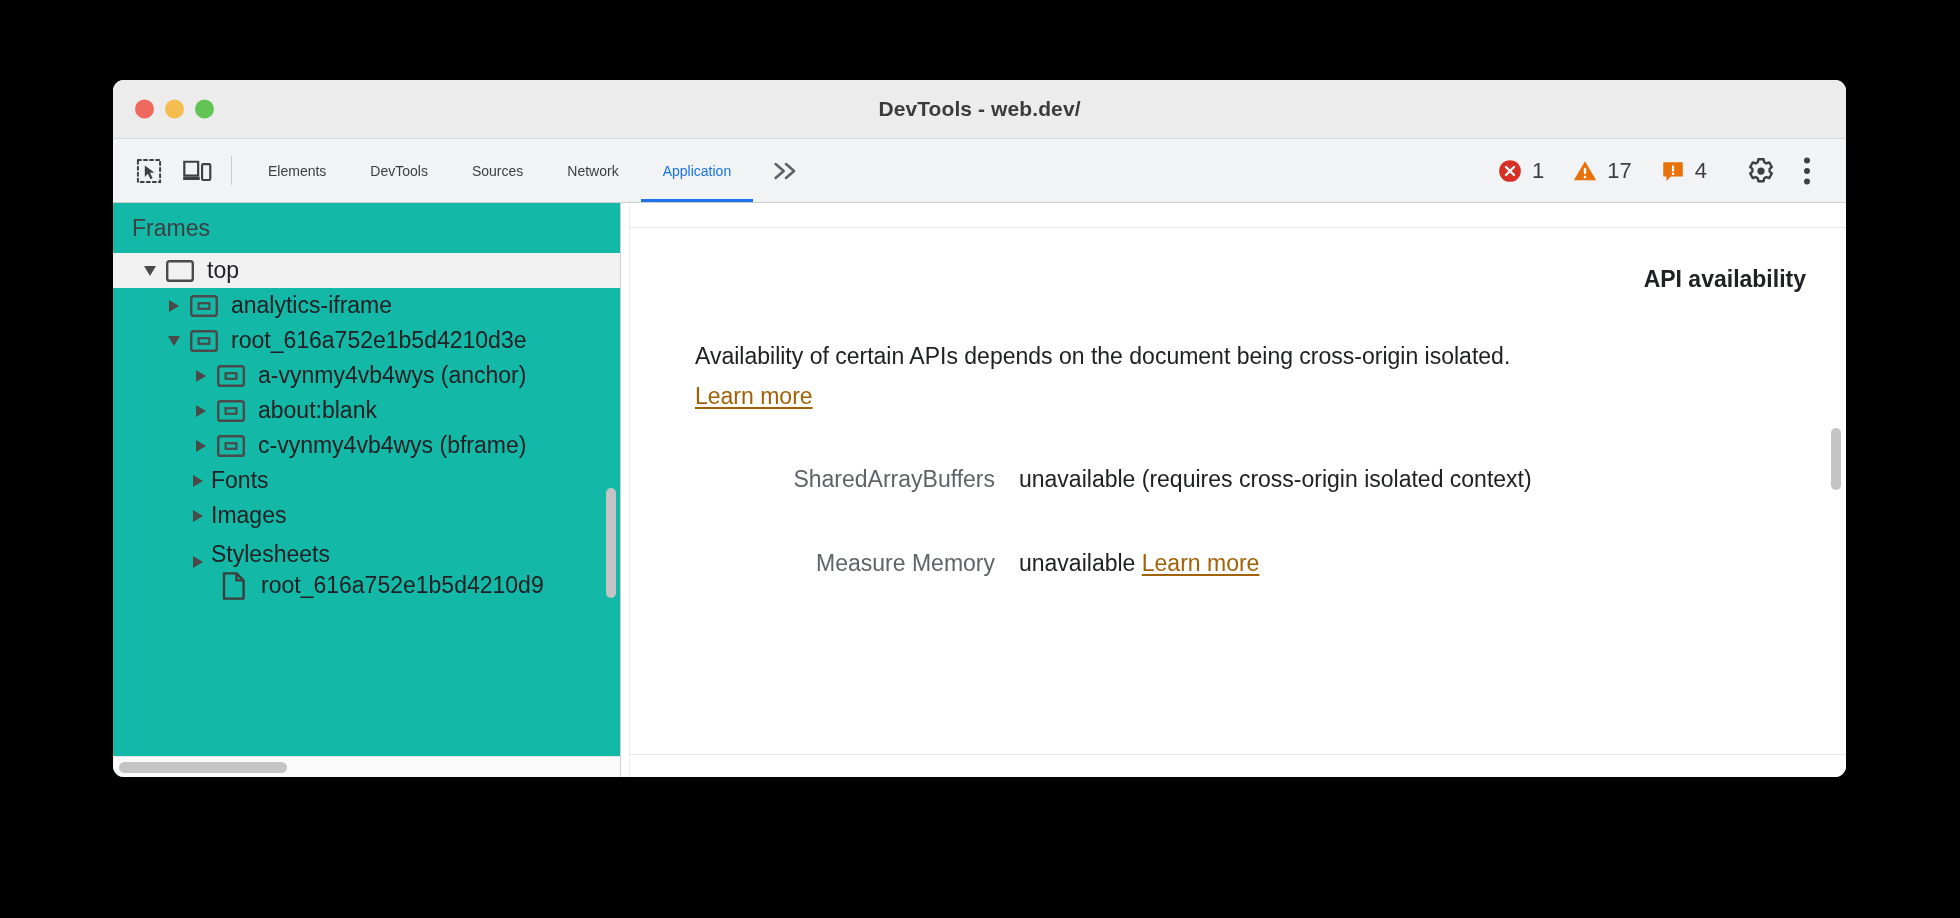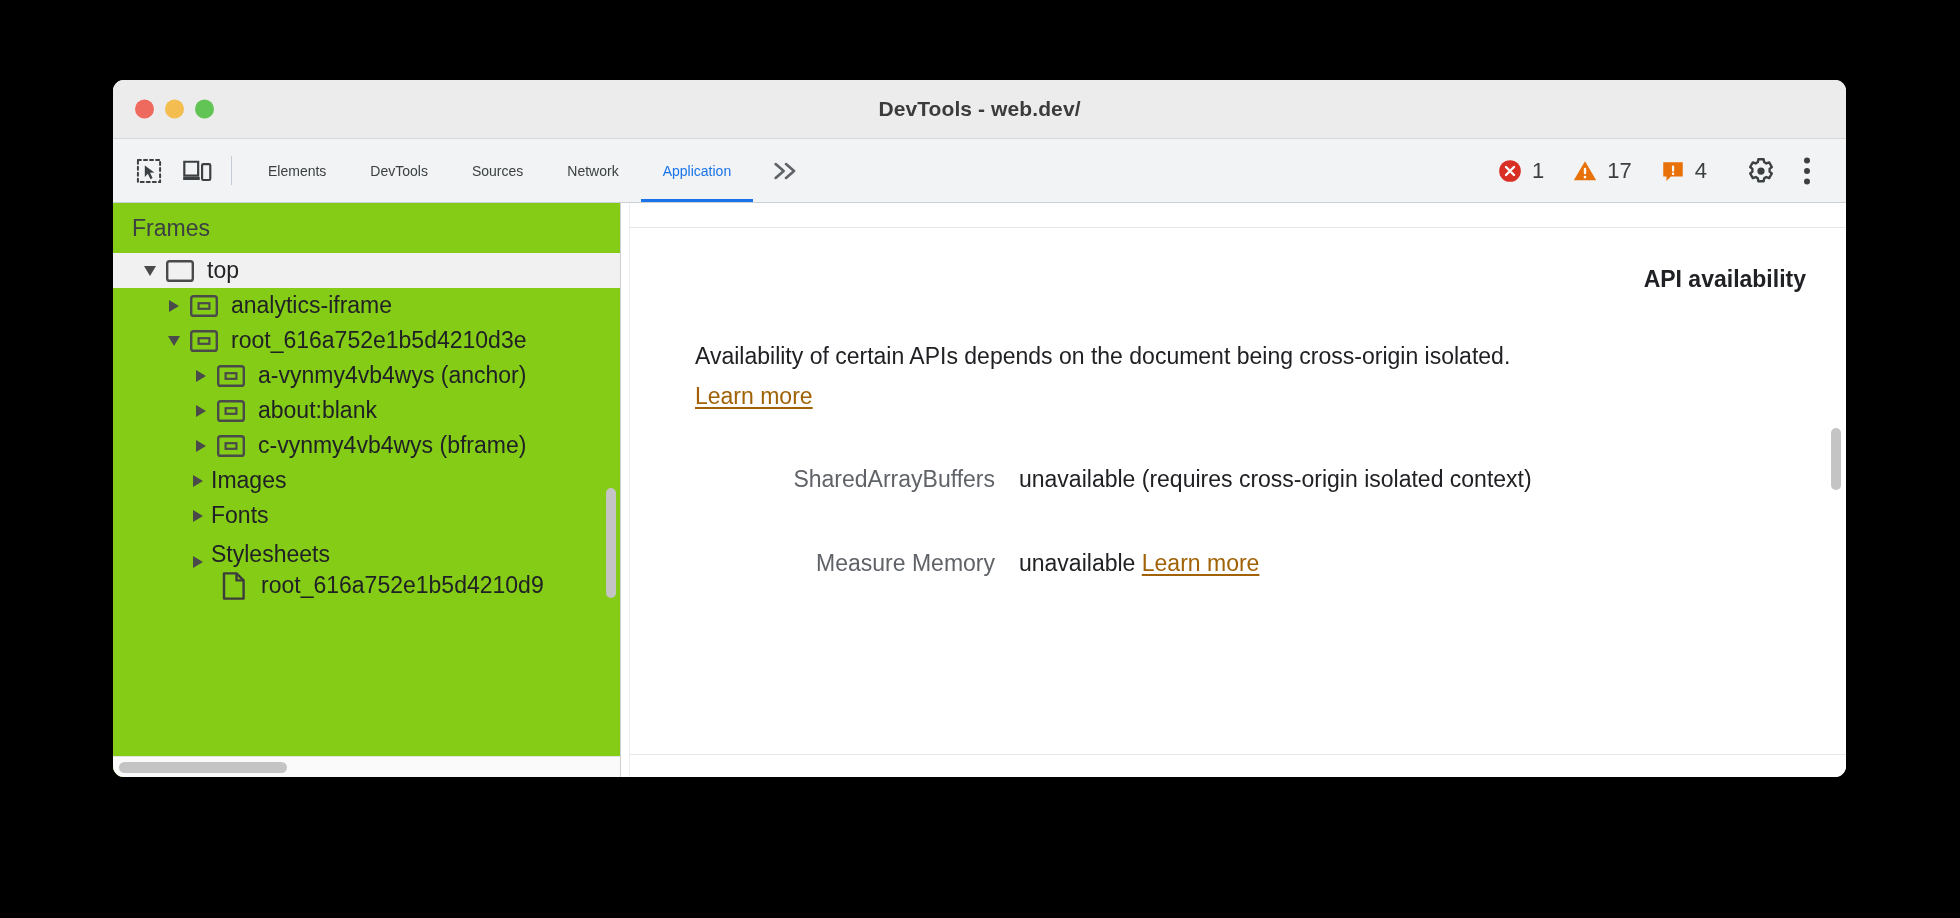--- a/index.html
+++ b/index.html
@@ -137,21 +137,21 @@
     flex: 1 1 auto;
     display: flex;
     min-height: 0;
     position: relative;
   }
 
   
   #sidebar {
     width: 507px;
     flex: 0 0 507px;
-    background: #84cc16;
+    background: #14b8a6;
     border-right: 1px solid #cdd0d3;
     position: relative;
     overflow: hidden;
   }
   #sidebar-header {
     height: 50px;
     display: flex;
     align-items: center;
     padding-left: 19px;
     font-size: 23px;
@@ -503,28 +503,28 @@
               <rect x="8.6" y="8.2" width="10.8" height="5.6" fill="none" stroke="#4a4a4a" stroke-width="2.2"></rect>
             </svg>
           </span>
           <span class="row-label">c-vynmy4vb4wys (bframe)</span>
         </div>
 
         <div class="tree-row" style="padding-left:72px;">
           <span class="twisty">
               <span class="tri right"></span>
             </span>
+          <span class="row-label">Fonts</span>
+        </div>
+
+        <div class="tree-row" style="padding-left:72px;">
+          <span class="twisty">
+              <span class="tri right"></span>
+            </span>
           <span class="row-label">Images</span>
-        </div>
-
-        <div class="tree-row" style="padding-left:72px;">
-          <span class="twisty">
-              <span class="tri right"></span>
-            </span>
-          <span class="row-label">Fonts</span>
         </div>
 
         <div class="tree-row" style="padding-left:72px;align-items:flex-end;">
           <span class="twisty">
               <span class="tri right"></span>
             </span>
           <span class="row-label">Stylesheets</span>
         </div>
 
         <div class="tree-row" style="padding-left:104px;">

